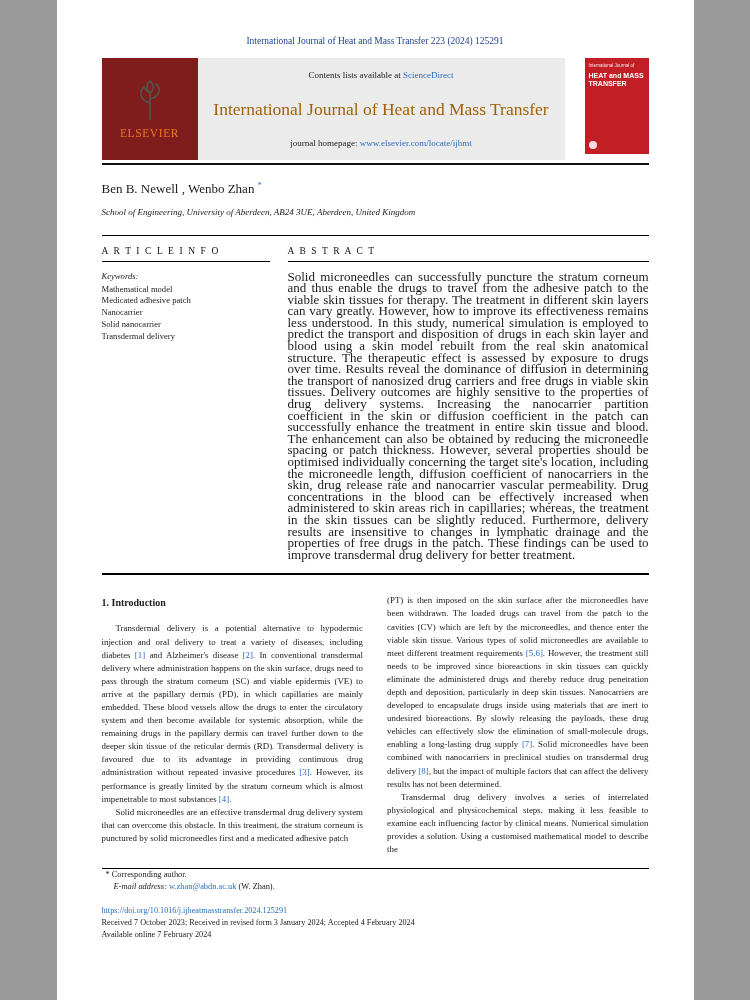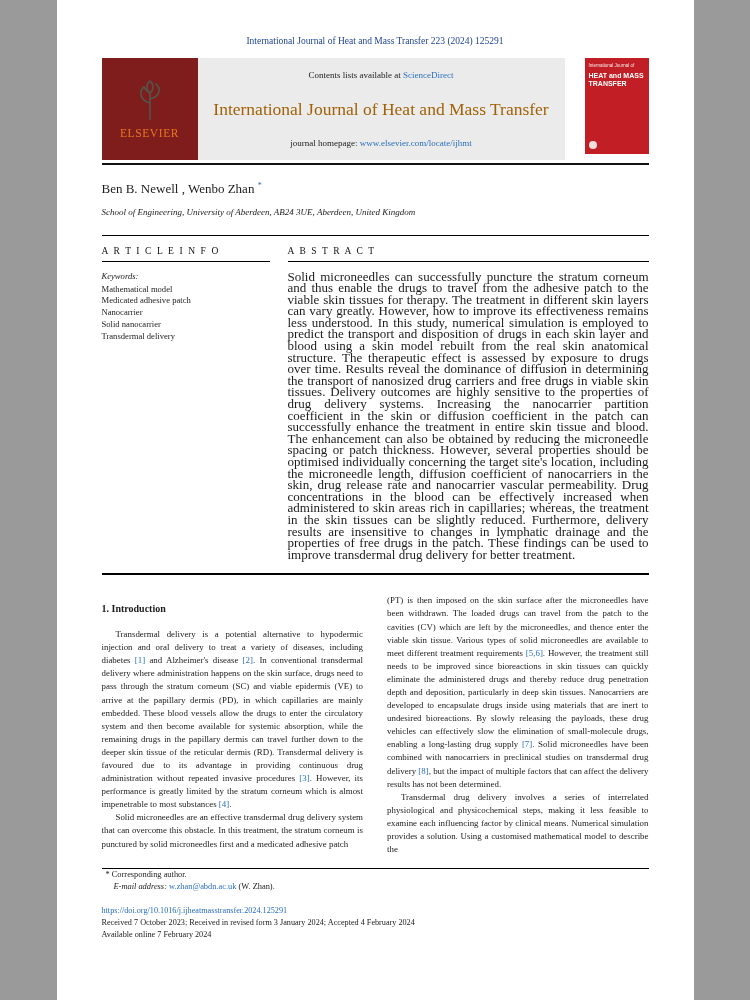--- a/index.html
+++ b/index.html
@@ -44,21 +44,21 @@
 
   .info-abs { margin-top:18px; border-top:1.3px solid #000; border-bottom:2px solid #000;
               display:flex; gap:18px; padding:10px 0 13px; }
   .info-col { width:168px; flex:none; }
   .abs-col { flex:1; min-width:0; }
   .col-heading { font-size:9.5px; letter-spacing:1.6px; padding-bottom:5px; border-bottom:0.8px solid #000; margin-bottom:9px; color:#111; }
   .kw-label { font-size:8.6px; font-style:italic; margin-bottom:3px; }
   .kw { font-size:8.6px; line-height:11.8px; }
   .abs-text { font-size:13px; line-height:11.6px; text-align:justify; }
 
-  .body-cols { display:flex; gap:24px; margin-top:19px;align-items:center; }
+  .body-cols { display:flex; gap:24px; margin-top:19px; }
   .bcol { flex:1; min-width:0; font-size:8.9px; line-height:13.1px; text-align:justify; }
   .sec-h { font-size:10px; font-weight:bold; margin:2px 0 13px; }
   .para { text-indent:14px; }
 
   .foot-rule { height:0.8px; background:#000; margin-top:12px; }
   .footnote { font-size:8.4px; line-height:11.5px; padding-left:4px; }
   .email-line { font-size:8.4px; line-height:11.5px; padding-left:12px; }
 
   .bottom-block { margin-top:13px; font-size:8.2px; line-height:11.8px; }
   .copyright { margin-top:9px; font-size:8.2px; line-height:11.8px; }

